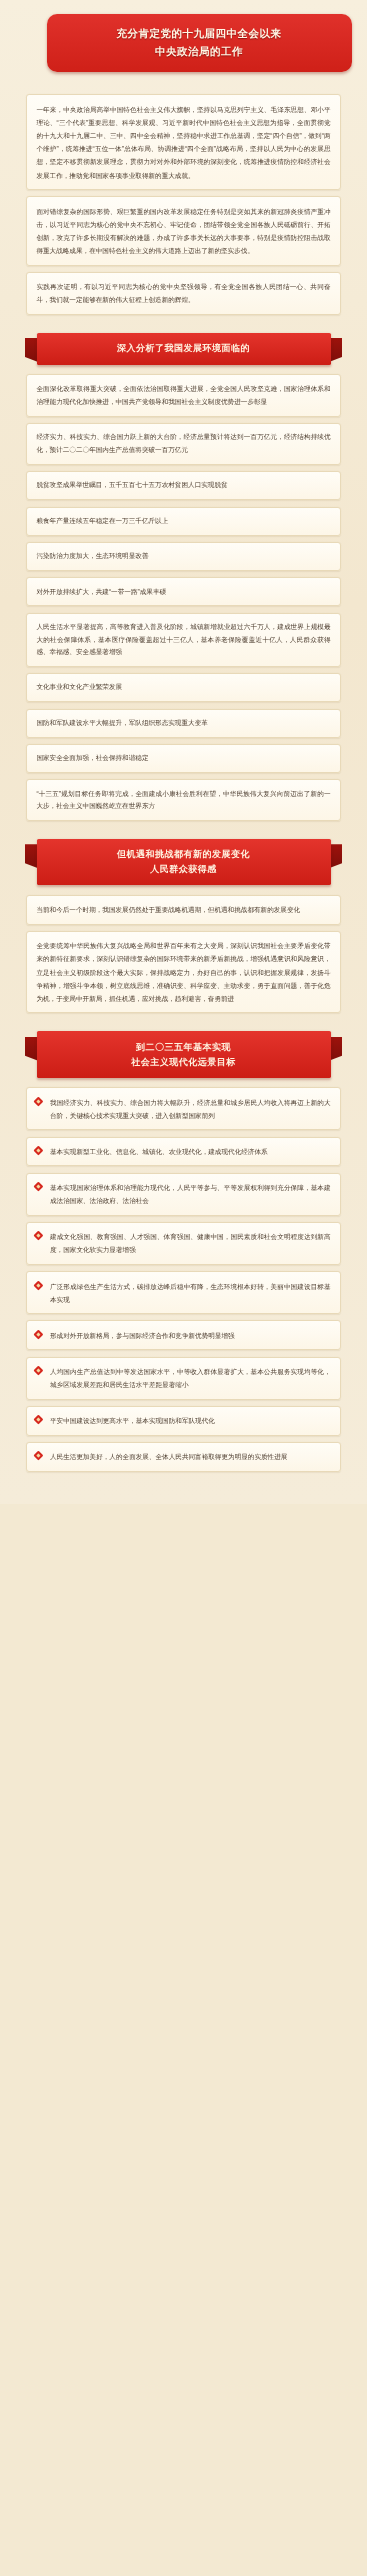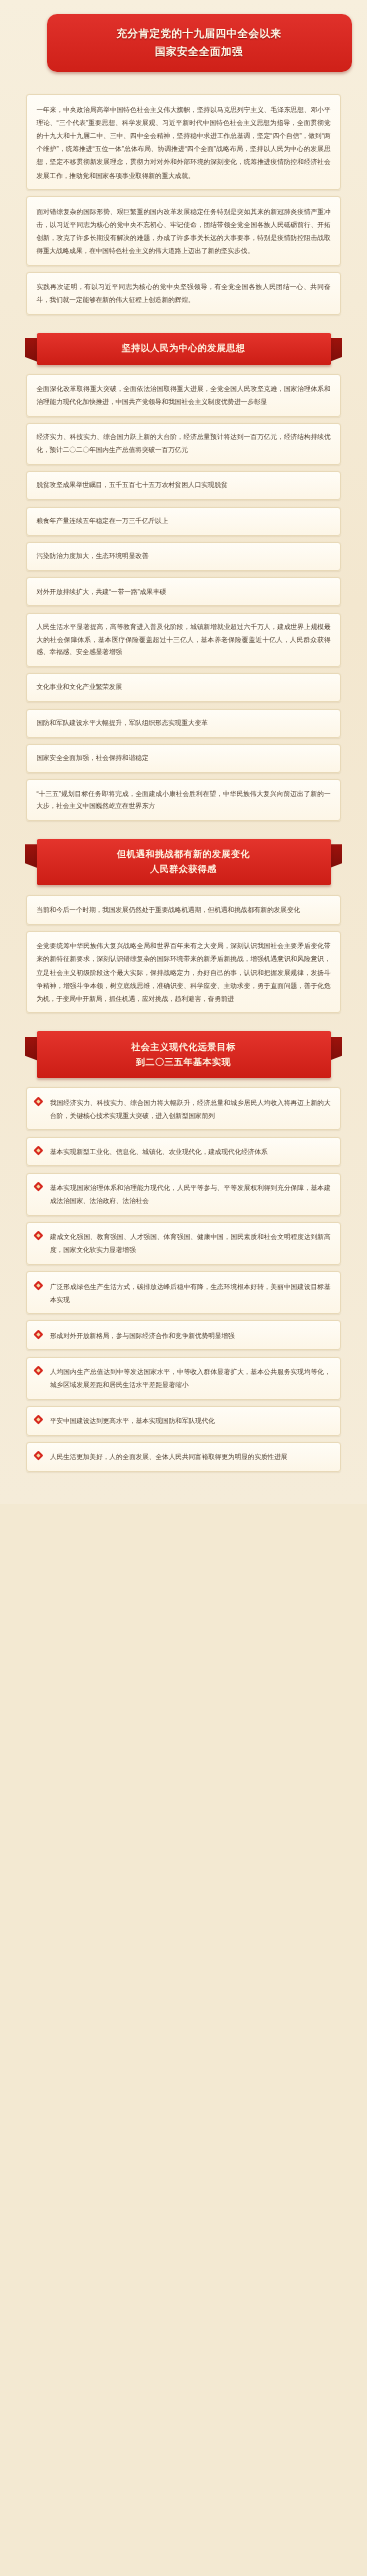--- a/index.html
+++ b/index.html
@@ -138,35 +138,35 @@
   .spacer{height:5.2px;}
 </style>
 </head>
 <body>
 
 <div class="page">
 
   <div class="banner">
     <div class="banner-inner">
       <div class="banner-title">充分肯定党的十九届四中全会以来</div>
-      <div class="banner-title">国家安全全面加强</div>
+      <div class="banner-title">中央政治局的工作</div>
     </div>
   </div>
 
   <div class="content">
 
     <div class="para">一年来，中央政治局高举中国特色社会主义伟大旗帜，坚持以马克思列宁主义、毛泽东思想、邓小平理论、“三个代表”重要思想、科学发展观、习近平新时代中国特色社会主义思想为指导，全面贯彻党的十九大和十九届二中、三中、四中全会精神，坚持稳中求进工作总基调，坚定“四个自信”，做到“两个维护”，统筹推进“五位一体”总体布局、协调推进“四个全面”战略布局，坚持以人民为中心的发展思想，坚定不移贯彻新发展理念，贯彻力对对外和外部环境的深刻变化，统筹推进疫情防控和经济社会发展工作，推动党和国家各项事业取得新的重大成就。</div>
     <div class="para">面对错综复杂的国际形势、艰巨繁重的国内改革发展稳定任务特别是突如其来的新冠肺炎疫情严重冲击，以习近平同志为核心的党中央不忘初心、牢记使命，团结带领全党全国各族人民砥砺前行、开拓创新，攻克了许多长期没有解决的难题，办成了许多事关长远的大事要事，特别是疫情防控阻击战取得重大战略成果，在中国特色社会主义的伟大道路上迈出了新的坚实步伐。</div>
     <div class="para">实践再次证明，有以习近平同志为核心的党中央坚强领导，有全党全国各族人民团结一心、共同奋斗，我们就一定能够在新的伟大征程上创造新的辉煌。</div>
 
     <div class="section-head">
       <div class="sh-left"></div>
       <div class="sh-right"></div>
       <div class="sh-body">
-        <div>坚持以人民为中心的发展思想</div>
+        <div>深入分析了我国发展环境面临的</div>
       </div>
     </div>
 
     <div class="para">全面深化改革取得重大突破，全面依法治国取得重大进展，全党全国人民攻坚克难，国家治理体系和治理能力现代化加快推进，中国共产党领导和我国社会主义制度优势进一步彰显</div>
 
     <div class="para short">经济实力、科技实力、综合国力跃上新的大台阶，经济总量预计将达到一百万亿元，经济结构持续优化，预计二〇二〇年国内生产总值将突破一百万亿元</div>
     <div class="para short">脱贫攻坚成果举世瞩目，五千五百七十五万农村贫困人口实现脱贫</div>
     <div class="para short">粮食年产量连续五年稳定在一万三千亿斤以上</div>
     <div class="para short">污染防治力度加大，生态环境明显改善</div>
     <div class="para short">对外开放持续扩大，共建“一带一路”成果丰硕</div>
@@ -185,22 +185,22 @@
       </div>
     </div>
 
     <div class="para">当前和今后一个时期，我国发展仍然处于重要战略机遇期，但机遇和挑战都有新的发展变化</div>
     <div class="para">全党要统筹中华民族伟大复兴战略全局和世界百年未有之大变局，深刻认识我国社会主要矛盾变化带来的新特征新要求，深刻认识错综复杂的国际环境带来的新矛盾新挑战，增强机遇意识和风险意识，立足社会主义初级阶段这个最大实际，保持战略定力，办好自己的事，认识和把握发展规律，发扬斗争精神，增强斗争本领，树立底线思维，准确识变、科学应变、主动求变，勇于直面问题，善于化危为机，于变局中开新局，抓住机遇，应对挑战，趋利避害，奋勇前进</div>
 
     <div class="section-head">
       <div class="sh-left"></div>
       <div class="sh-right"></div>
       <div class="sh-body">
+        <div>到二〇三五年基本实现</div>
         <div>社会主义现代化远景目标</div>
-        <div>到二〇三五年基本实现</div>
       </div>
     </div>
 
     <div class="bullet-item">
       <span class="diamond"></span>
       <span>我国经济实力、科技实力、综合国力将大幅跃升，经济总量和城乡居民人均收入将再迈上新的大台阶，关键核心技术实现重大突破，进入创新型国家前列</span>
     </div>
     <div class="bullet-item">
       <span class="diamond"></span>
       <span>基本实现新型工业化、信息化、城镇化、农业现代化，建成现代化经济体系</span>

